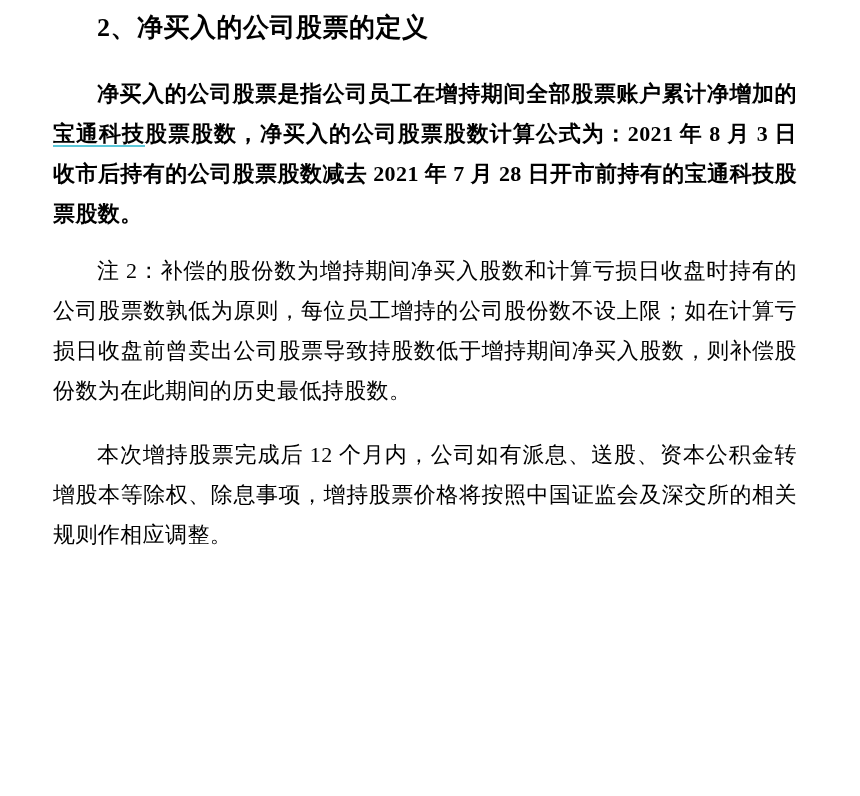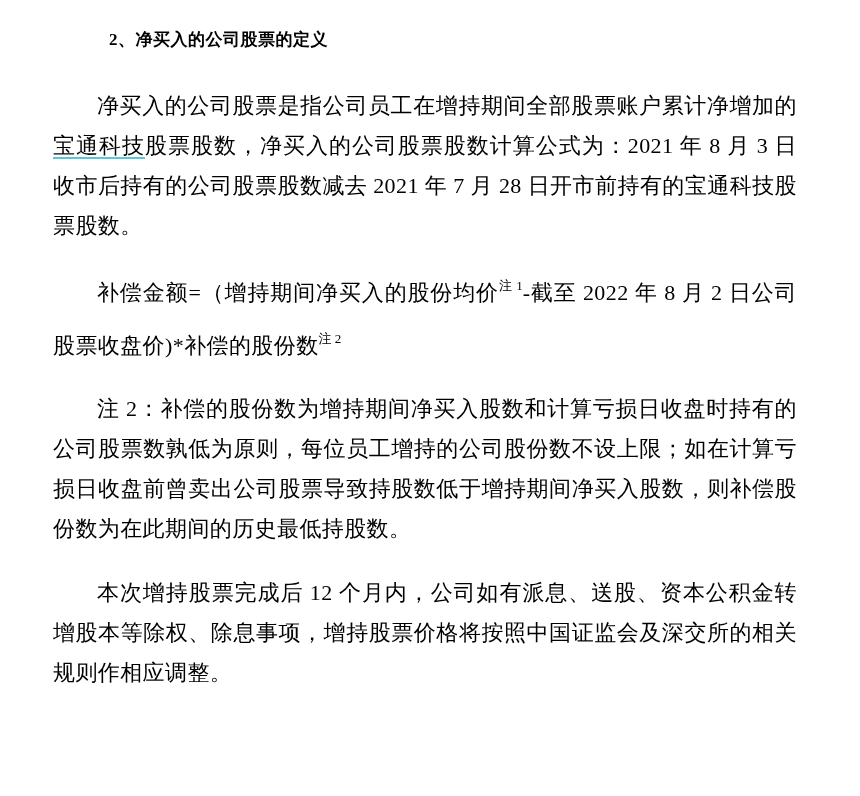--- a/index.html
+++ b/index.html
@@ -14,37 +14,37 @@
   }
   .doc {
     box-sizing: border-box;
     width: 860px;
     padding: 8px 63px 0 53px;
     font-family: "Liberation Serif", "DejaVu Serif", serif;
     color: #000000;
     font-size: 22px;
   }
   .heading {
-    margin: 12px;
-    font-size: 17px;
+    margin: 0;
+    font-size: 26px;
     font-weight: bold;
     line-height: 40px;
     text-indent: 44px;
     letter-spacing: 0.5px;
   }
   .para {
     margin: 0;
     line-height: 40px;
     text-align: justify;
     text-align-last: left;
     text-indent: 44px;
     letter-spacing: 0.4px;
     word-break: break-all;
   }
-  .sec-p1      { margin-top: 26px; }
+  .sec-p1      { margin-top: 26px; font-weight: bold; }
   .sec-h3      { margin-top: 10px; }
   .sec-formula { margin-top: 20px; line-height: 53px; }
   .sec-note1   { margin-top: 13px; }
   .sec-note2   { margin-top: 17px; }
   .sec-adjust  { margin-top: 24px; }
   .link {
     color: #000000;
     text-decoration: underline;
     text-decoration-color: #5bc6d8;
     text-decoration-thickness: 2px;
@@ -61,20 +61,19 @@
 </head>
 <body>
 
 <div class="doc">
 
   <h2 class="heading sec-h2">2、净买入的公司股票的定义</h2>
 
   <p class="para sec-p1"><span>净买入的公司股票是指公司员工在增持期间全部股票账户累计净增加的</span><span class="link">宝通科技</span><span>股票股数，净买入的公司股票股数计算公式为：2021 年 8 月 3 日收市后持有的公司股票股数减去 2021 年 7 月 28 日开市前持有的宝通科技股票股数。</span></p>
 
 
-  <p class="para sec-formula"><span>补偿金额=（增持期间净买入的股份均价</span><sup class="sup">注 1</sup><span>-截至 2022 年 8 月 2 日公司股票收盘价)*补偿的股份数</span><sup class="sup">注 2</sup></p>
 
 
   <p class="para sec-note2">注 2：补偿的股份数为增持期间净买入股数和计算亏损日收盘时持有的公司股票数孰低为原则，每位员工增持的公司股份数不设上限；如在计算亏损日收盘前曾卖出公司股票导致持股数低于增持期间净买入股数，则补偿股份数为在此期间的历史最低持股数。</p>
 
   <p class="para sec-adjust">本次增持股票完成后 12 个月内，公司如有派息、送股、资本公积金转增股本等除权、除息事项，增持股票价格将按照中国证监会及深交所的相关规则作相应调整。</p>
 
 </div>
 
 </body></html>

